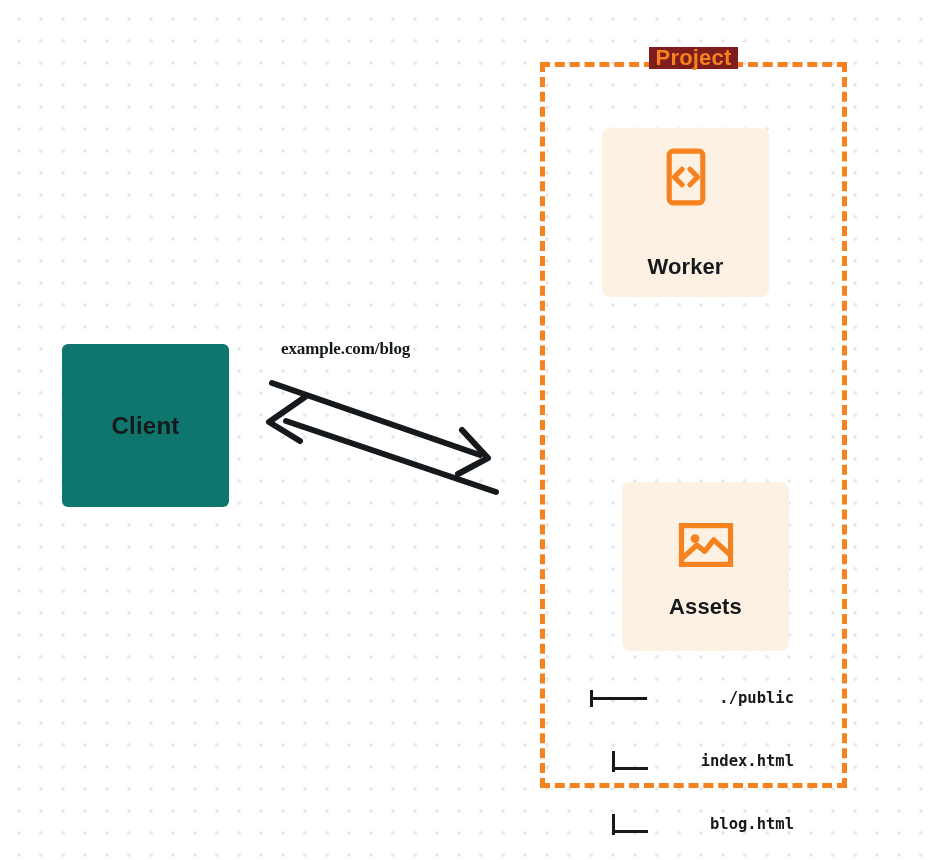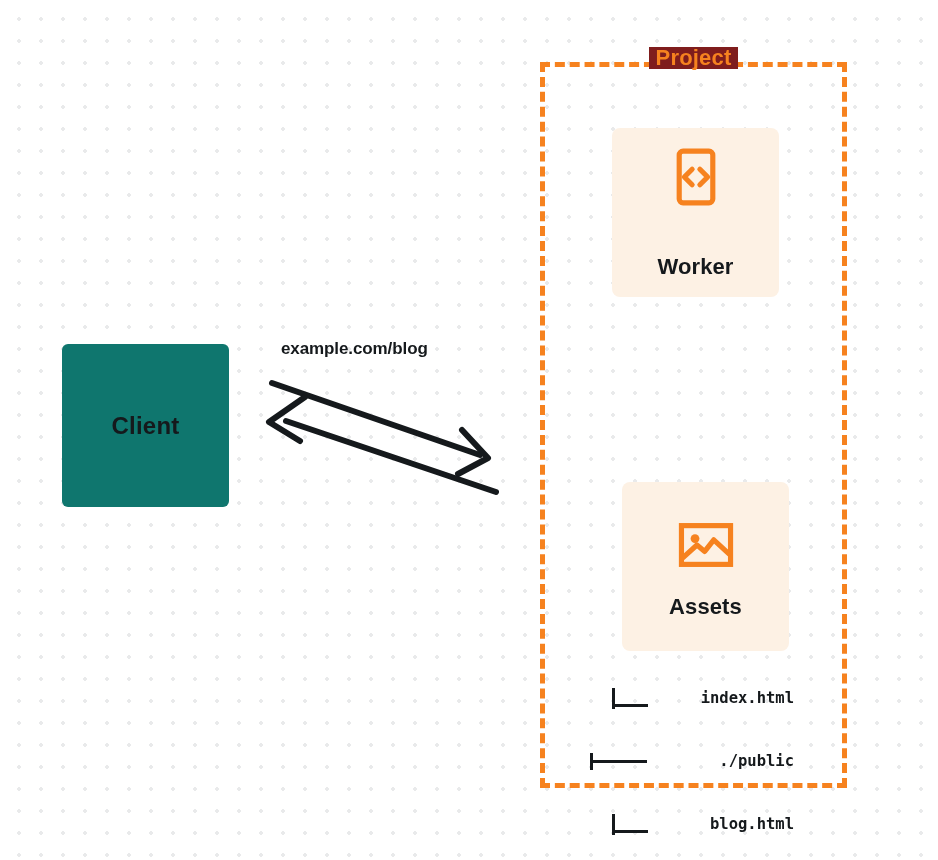--- a/index.html
+++ b/index.html
@@ -48,20 +48,21 @@
   
   .conn-label {
     position: absolute;
     left: 281px;
     top: 339px;
     font-size: 17px;
     font-weight: bold;
     color: #15191c;
     letter-spacing: -0.1px;
     white-space: nowrap;
+    font-family: Liberation Serif, serif;
   }
 
   
   .arrows {
     position: absolute;
     left: 0;
     top: 0;
     width: 938px;
     height: 860px;
     pointer-events: none;
@@ -100,21 +101,21 @@
     position: absolute;
     width: 167px;
     height: 169px;
     background: #fdf1e4;
     border-radius: 8px;
     display: flex;
     flex-direction: column;
     align-items: center;
     justify-content: center;
   }
-  .node-worker { left: 72px; top: 66px; gap: 28px; }
+  .node-worker { left: 62px; top: 66px; gap: 28px; }
   .node-assets { left: 70px; top: 420px; margin-left: 12px; }
 
   .node-icon {
     width: 62px;
     height: 62px;
     display: block;
     margin-bottom: 18px;
   }
   .node-label {
     font-size: 22px;
@@ -224,35 +225,35 @@
     <div class="service-node node-assets">
       <svg class="node-icon" viewBox="0 0 48 48">
         <rect x="5" y="9" width="38" height="30" fill="none" stroke="#f6821f" stroke-width="4"></rect>
         <circle cx="15.5" cy="19" r="3.4" fill="#f6821f"></circle>
         <polyline points="6,34 17,24 23,29 30,20 42,31" fill="none" stroke="#f6821f" stroke-width="4" stroke-linecap="round" stroke-linejoin="round"></polyline>
       </svg>
       <span class="node-label">Assets</span>
     </div>
 
     <div class="file-tree">
-      <div class="tree-row">
-        <span class="tree-glyph">
-          <span class="g-vert-sub"></span><span class="g-horiz-sub"></span>
-        </span>
-        <span class="tree-name">index.html</span>
-      </div>
       <div class="tree-row">
         <span class="tree-glyph">
           <span class="g-vert-top"></span><span class="g-horiz-long"></span>
         </span>
         <span class="tree-name">./public</span>
       </div>
       <div class="tree-row">
         <span class="tree-glyph">
           <span class="g-vert-sub"></span><span class="g-horiz-sub"></span>
         </span>
+        <span class="tree-name">index.html</span>
+      </div>
+      <div class="tree-row">
+        <span class="tree-glyph">
+          <span class="g-vert-sub"></span><span class="g-horiz-sub"></span>
+        </span>
         <span class="tree-name">blog.html</span>
       </div>
       
     </div>
 
   </div>
 </div>
 
 </body></html>

